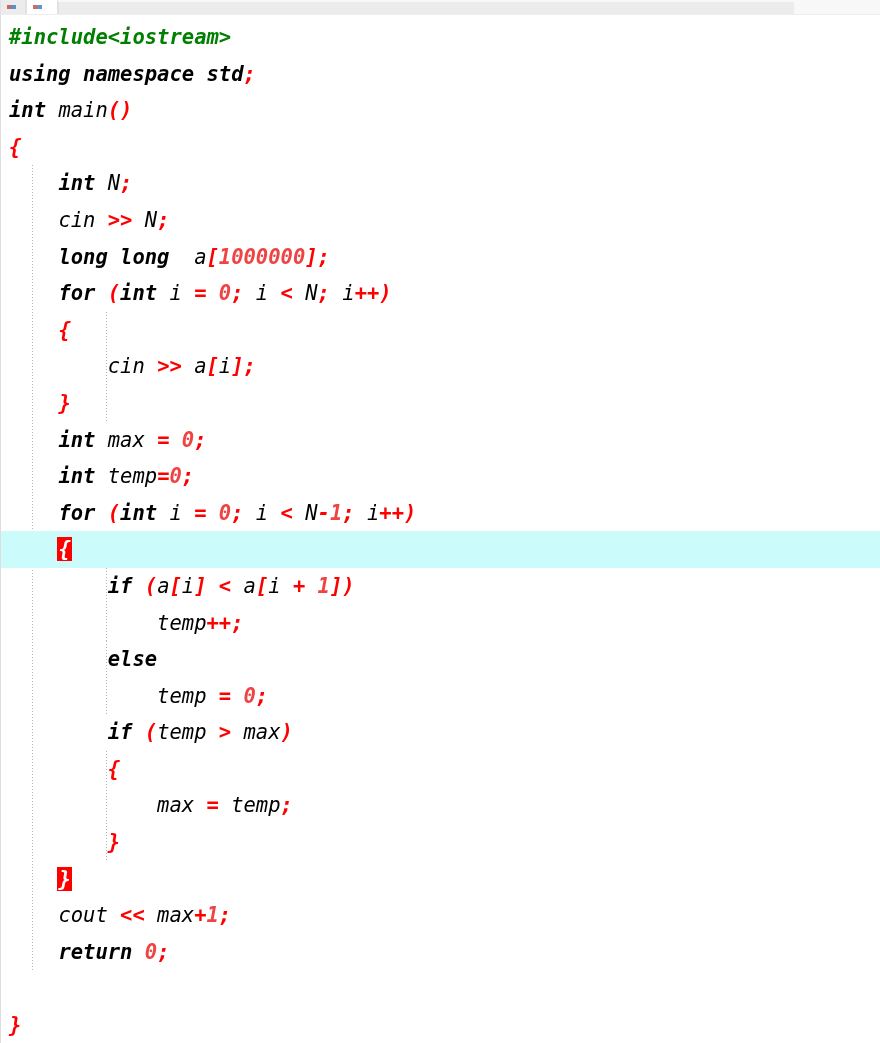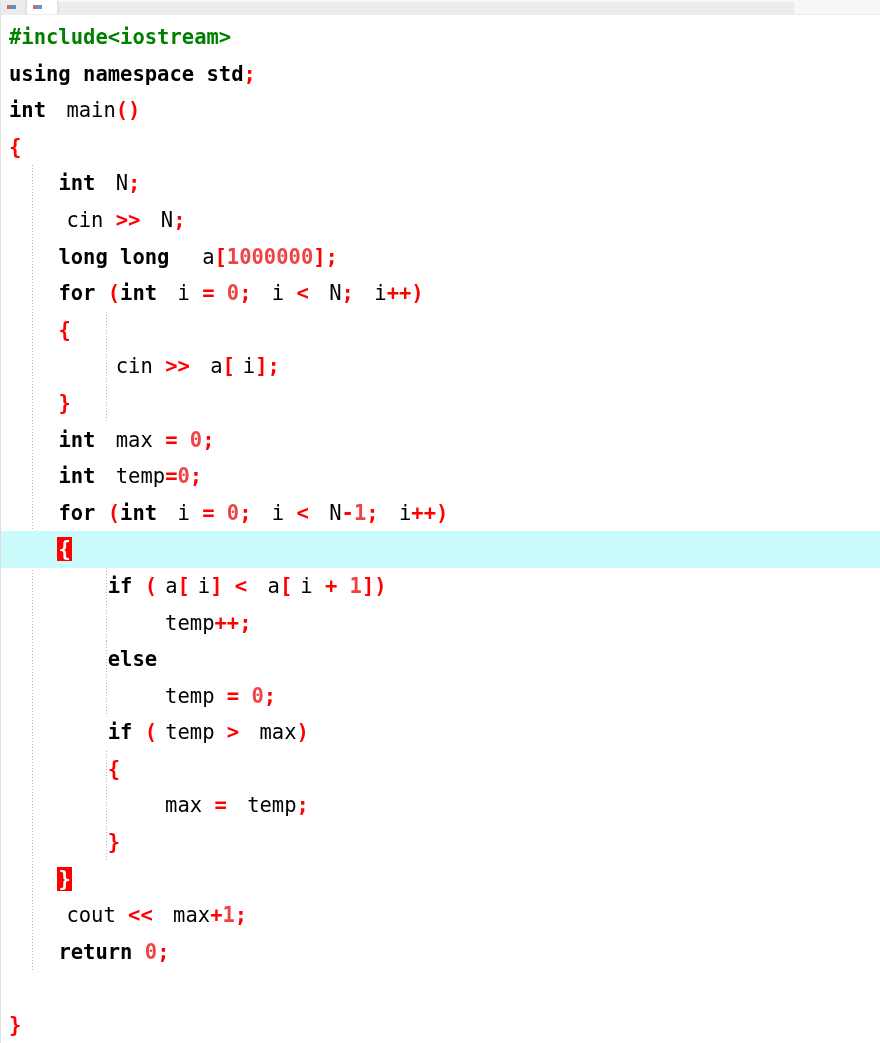--- a/index.html
+++ b/index.html
@@ -66,20 +66,21 @@
 
   
   .editor {
     position: relative;
     height: 1029px;
     background: #ffffff;
     border-left: 1px solid #dedede;
     border-top: 1px solid #ededed;
     box-sizing: border-box;
     overflow: hidden;
+    font-style: italic;
   }
   .code {
     position: relative;
     padding: 4px 0 0 0;
     font-family: "DejaVu Sans Mono", "Liberation Mono", monospace;
     font-size: 20.5px;
     line-height: 36.6px;
     white-space: pre;
     font-weight: bold;
   }
@@ -103,21 +104,21 @@
     background-image: linear-gradient(to bottom,
         #b4b4b4 0px, #b4b4b4 1px, transparent 1px, transparent 3px);
     background-size: 1px 3px;
     background-repeat: repeat-y;
     pointer-events: none;
   }
 
   
   .t-pre   { color: #007f00; }            
   .t-kw    { color: #000000; }            
-  .t-id    { color: #000000; font-weight: normal; margin-left: 8px; }
+  .t-id    { color: #000000; font-weight: normal; }
   .t-plain { color: #000000; font-weight: normal; }
   .t-punc  { color: #ff0000; }            
   .t-num   { color: #ef4444; }            
   .t-brace { color: #ff0000; }            
   .t-op    { color: #ff0000; }
   .t-match {                              
     background: #ff0000;
     color: #ffffff;
     padding: 0 1px;
     margin: 0 -1px;

